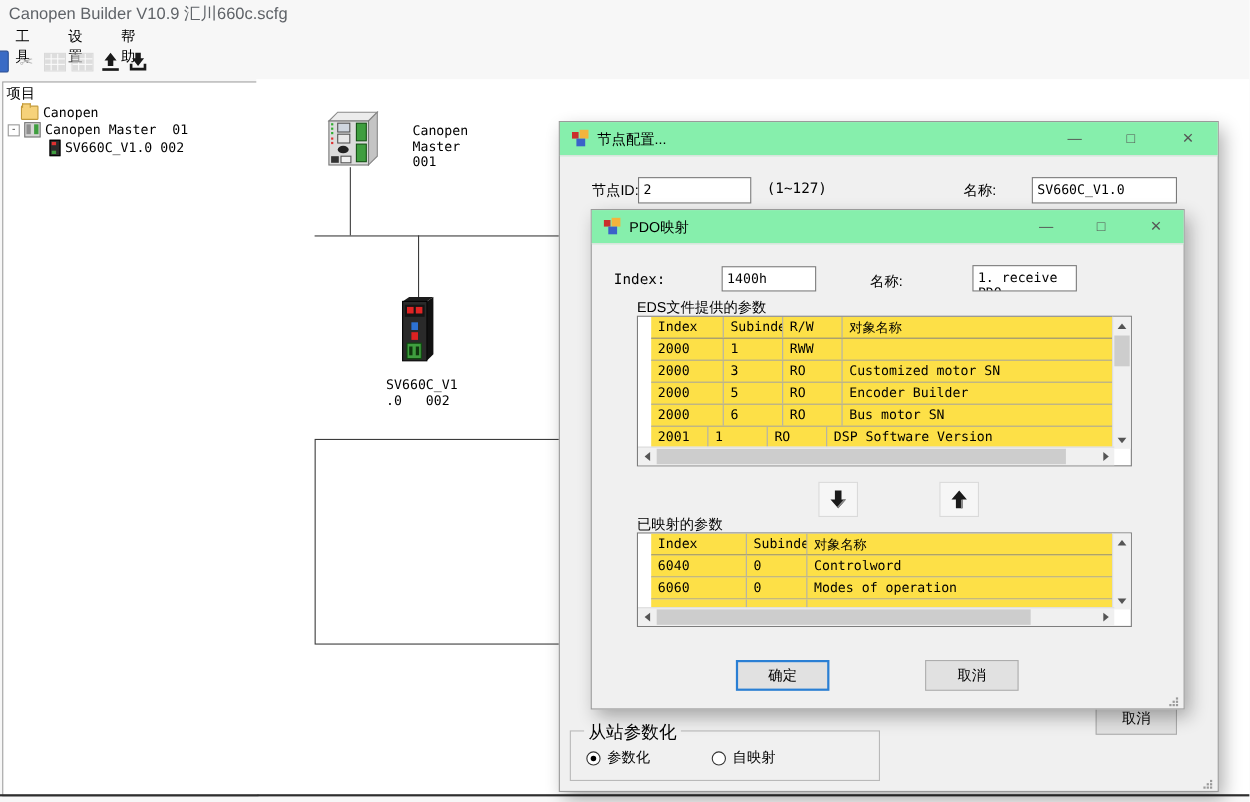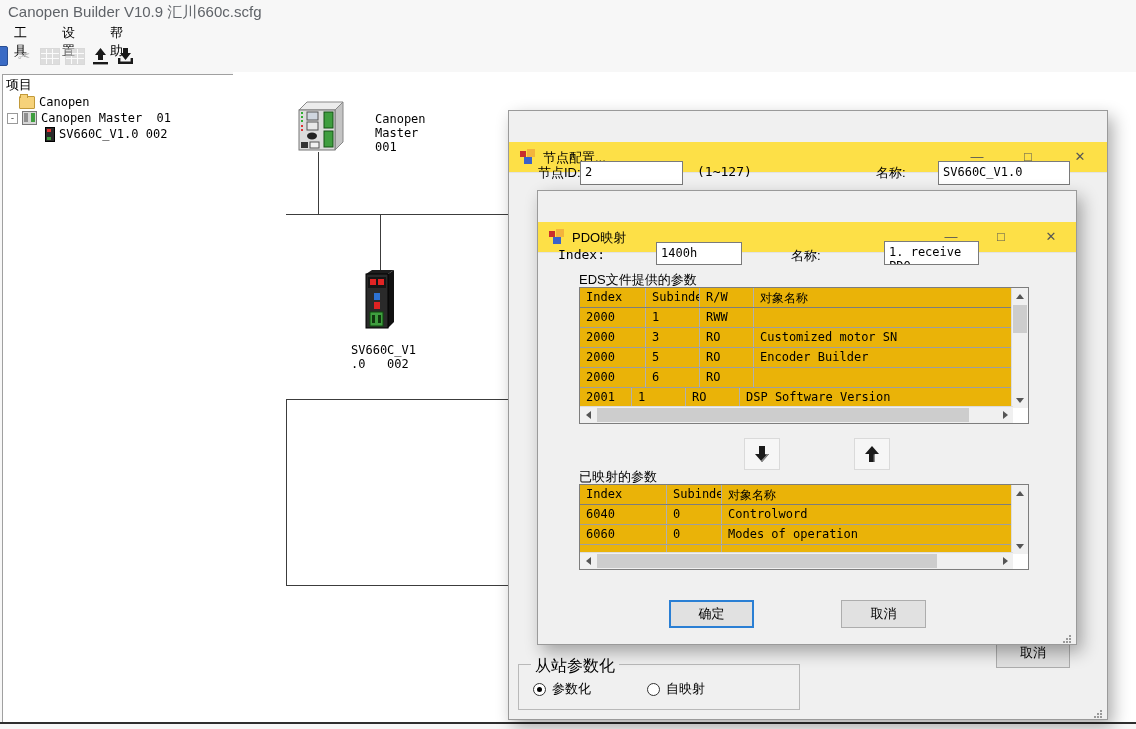--- a/index.html
+++ b/index.html
@@ -41,21 +41,21 @@
 
   
   #canvas{left:233px;top:72px;width:903px;height:650px;background:#fff;}
   .busline{position:absolute;background:#3c3c3c;}
   #empty-rect{position:absolute;border:1px solid #3c3c3c;background:#fff;}
   .dev-label{position:absolute;font-size:12px;line-height:14px;}
 
   
   .dialog{position:absolute;background:#f0f0f0;border:1px solid #9a9a9a;
           box-shadow:5px 7px 16px rgba(0,0,0,.32);}
-  .titlebar{position:absolute;left:0;top:0;right:0;height:30px;background:#fde047;border-bottom:1px solid #e3e3e3;margin-top:31px;}
+  .titlebar{position:absolute;left:0;top:0;right:0;height:30px;background:#86efac;border-bottom:1px solid #e3e3e3;}
   .app-ico{position:absolute;left:10px;top:7px;width:16px;height:16px;}
   .app-ico .sq{position:absolute;}
   .titlebar .cap{position:absolute;left:34px;top:7px;font-size:13px;}
   .winbtn{position:absolute;top:4px;width:32px;height:22px;text-align:center;line-height:22px;
           font-size:13px;color:#555;}
   .field-label{position:absolute;font-size:13px;}
   .textbox{position:absolute;background:#fff;border:1px solid #7a7a7a;font-size:12px;
            padding:3px 0 0 4px;overflow:hidden;box-sizing:border-box;}
   .btn{position:absolute;background:#e1e1e1;border:1px solid #adadad;font-size:13px;
        display:flex;align-items:center;justify-content:center;box-sizing:border-box;}
@@ -63,21 +63,21 @@
   .groupbox{position:absolute;border:1px solid #b9b9b9;}
   .groupbox .legend{position:absolute;top:-9px;left:12px;background:#f0f0f0;padding:0 4px;font-size:16px;}
   .radio{position:absolute;display:flex;align-items:center;gap:6px;font-size:13px;}
   .radio .dot{width:13px;height:13px;border:1px solid #333;border-radius:50%;background:#fff;
               display:flex;align-items:center;justify-content:center;box-sizing:border-box;}
   .radio .dot.on:before{content:"";width:5px;height:5px;border-radius:50%;background:#000;}
 
   
   .lv{position:absolute;border:1px solid #7d7d7d;background:#fff;box-sizing:border-box;}
   .lv .inner{position:absolute;left:0;top:0;overflow:hidden;}
-  .trow{display:flex;height:20px;box-sizing:border-box;border-bottom:1px solid #9f9f9f;background:#eab308;}
+  .trow{display:flex;height:20px;box-sizing:border-box;border-bottom:1px solid #9f9f9f;background:#fde047;margin-left:12px;}
   .trow.thead{border-bottom:1px solid #7d7d7d;}
   .tcell{box-sizing:border-box;border-right:1px solid #b0b0b0;padding:2px 0 0 6px;font-size:12px;
          font-family:"DejaVu Sans Mono",monospace;white-space:pre;overflow:hidden;flex:0 0 auto;}
   .tcell.last{flex:1 1 auto;border-right:none;}
   .thead .tcell{font-family:"DejaVu Sans Mono",monospace;}
   
   .vsb{position:absolute;top:0;right:0;width:16px;background:#f0f0f0;border-left:1px solid #dcdcdc;}
   .hsb{position:absolute;left:0;bottom:0;height:16px;background:#f0f0f0;border-top:1px solid #dcdcdc;}
   .sb-btn{position:absolute;width:16px;height:16px;display:flex;align-items:center;justify-content:center;}
   .tri{width:0;height:0;}
@@ -287,20 +287,21 @@
         <div class="trow">
           <div class="tcell" style="width: 66px;">2000</div>
           <div class="tcell" style="width: 54px;">5</div>
           <div class="tcell" style="width: 54px;">RO</div>
           <div class="tcell last">Encoder Builder</div>
         </div>
         <div class="trow">
           <div class="tcell" style="width: 66px;">2000</div>
           <div class="tcell" style="width: 54px;">6</div>
           <div class="tcell" style="width: 54px;">RO</div>
+          <div class="tcell last">Bus motor SN</div>
         </div>
         <div class="trow">
           <div class="tcell" style="width: 52px;">2001</div>
           <div class="tcell" style="width: 54px;">1</div>
           <div class="tcell" style="width: 54px;">RO</div>
           <div class="tcell last">DSP Software Version</div>
         </div>
       </div>
     <div class="vsb" style="height:120px">
       <div class="sb-btn" style="top:0">

